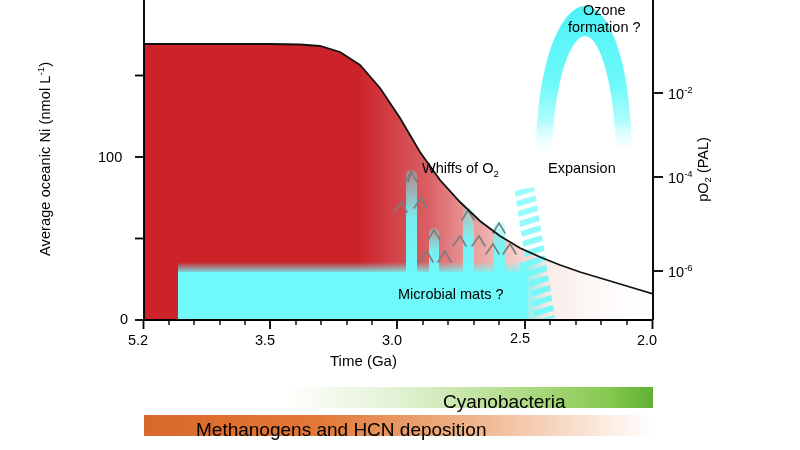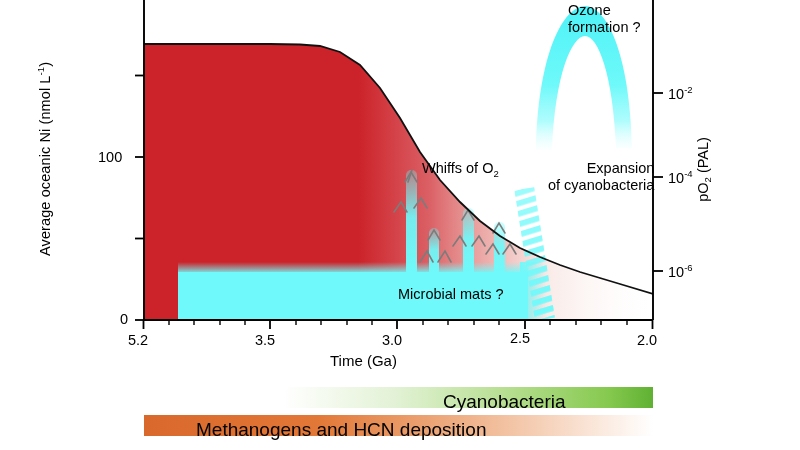--- a/index.html
+++ b/index.html
@@ -23,21 +23,21 @@
   }
   .xlab{left:330px;top:352px;font-size:15px;}
   .tickt{font-size:14.5px;}
   .sup{font-size:9.5px;vertical-align:super;}
   .sub{font-size:9.5px;vertical-align:sub;}
   
   .ann{position:absolute;font-size:14.5px;line-height:1.15;white-space:pre;}
   #ann-whiffs{left:422px;top:160px;}
   #ann-microbial{left:398px;top:286px;}
   #ann-expansion{left:548px;top:160px;text-align:right;}
-  #ann-ozone{left:568px;top:2px;text-align:left;}
+  #ann-ozone{left:568px;top:2px;text-align:center;}
   
   .bartxt{position:absolute;font-size:19px;}
   #txt-cyano{left:443px;top:391px;}
   #txt-meth{left:196px;top:419px;}
 </style>
 </head>
 <body>
 
 <svg id="fig" viewBox="0 0 800 450" xmlns="http://www.w3.org/2000/svg">
   <defs>
@@ -222,18 +222,18 @@
 <div class="lbl tickt" style="left:382px;top:332px;">3.0</div>
 <div class="lbl tickt" style="left:510px;top:330px;">2.5</div>
 <div class="lbl tickt" style="left:637px;top:332px;">2.0</div>
 
 <div class="lbl xlab">Time (Ga)</div>
 
 <div class="ann" id="ann-whiffs"><span>Whiffs of O</span><span class="sub">2</span></div>
 
 <div class="ann" id="ann-microbial">Microbial mats ?</div>
 
-<div class="ann" id="ann-expansion"><span>Expansion</span><br><span>of cyanobacteria</span></div>
+<div class="ann" id="ann-expansion"><span>Expansion</span><br></div>
 
 <div class="ann" id="ann-ozone"><span>Ozone</span><br><span>formation ?</span></div>
 
 <div class="bartxt" id="txt-cyano">Cyanobacteria</div>
 <div class="bartxt" id="txt-meth">Methanogens and HCN deposition</div>
 
 </body></html>

